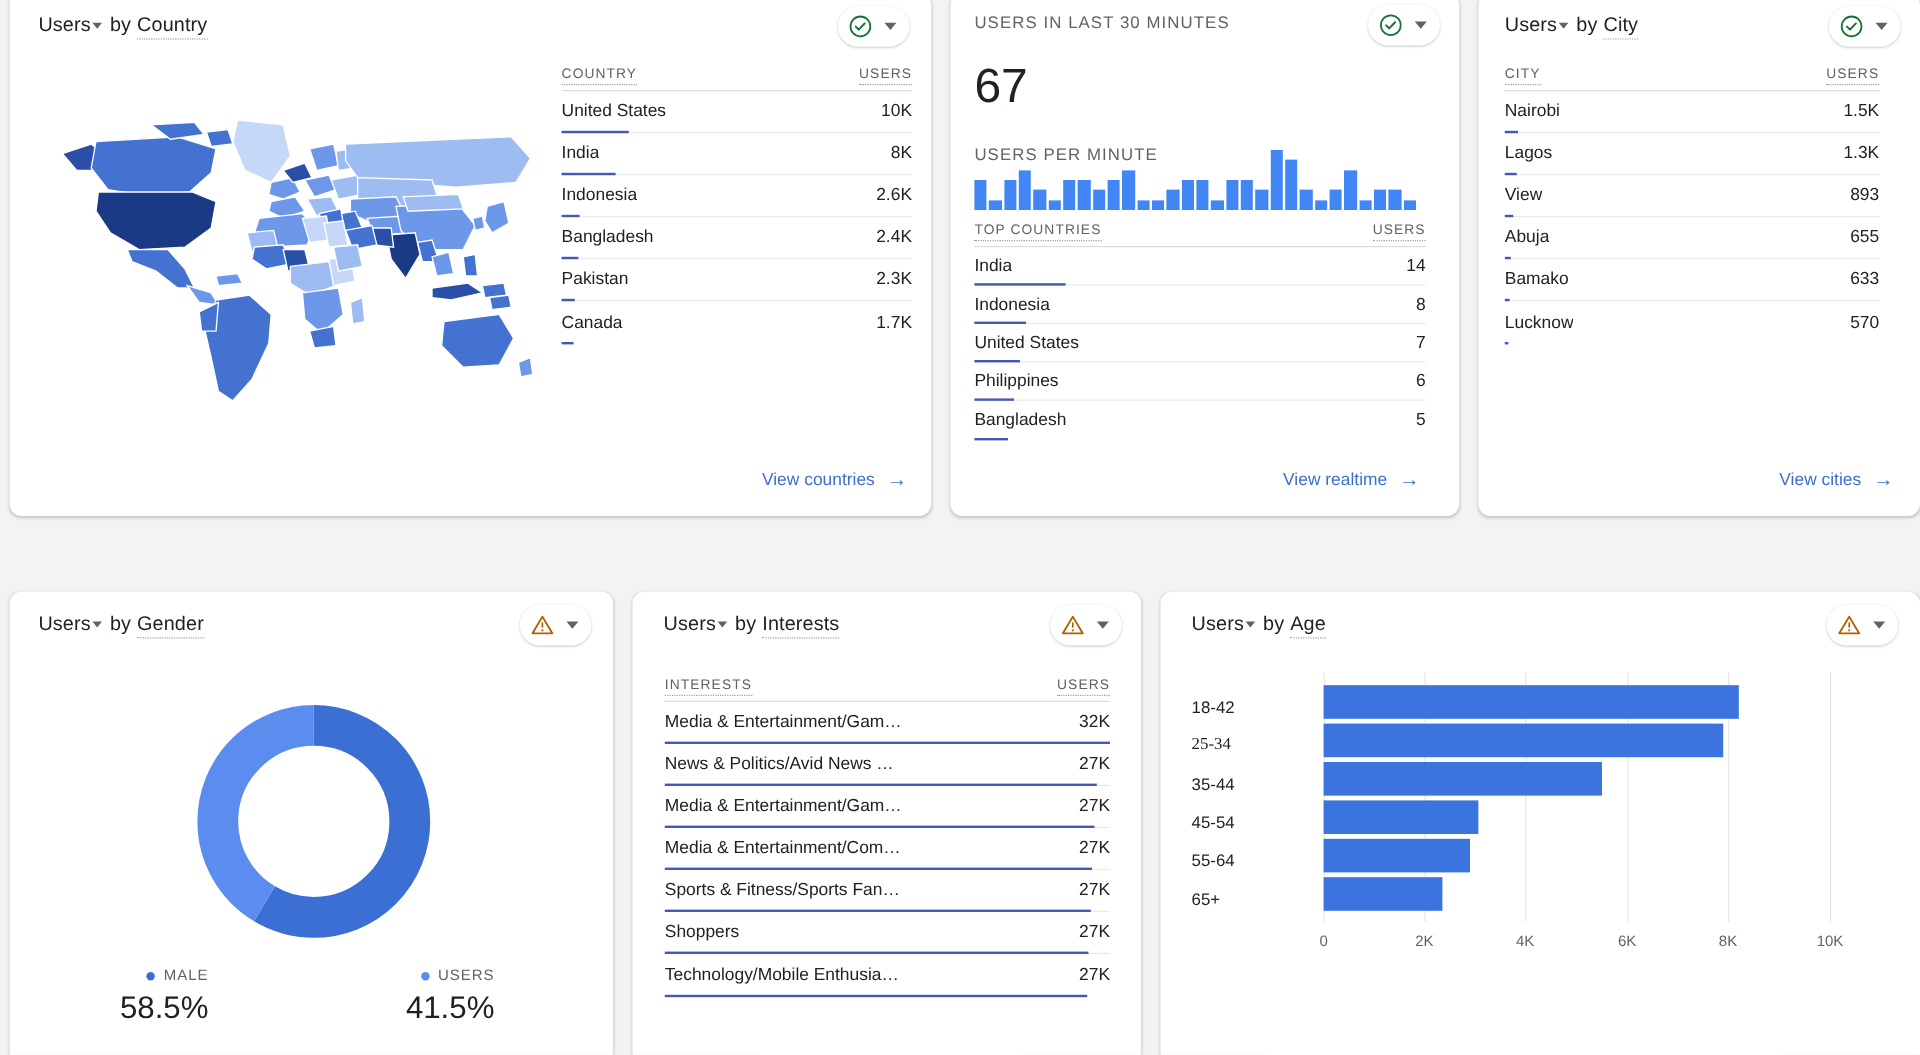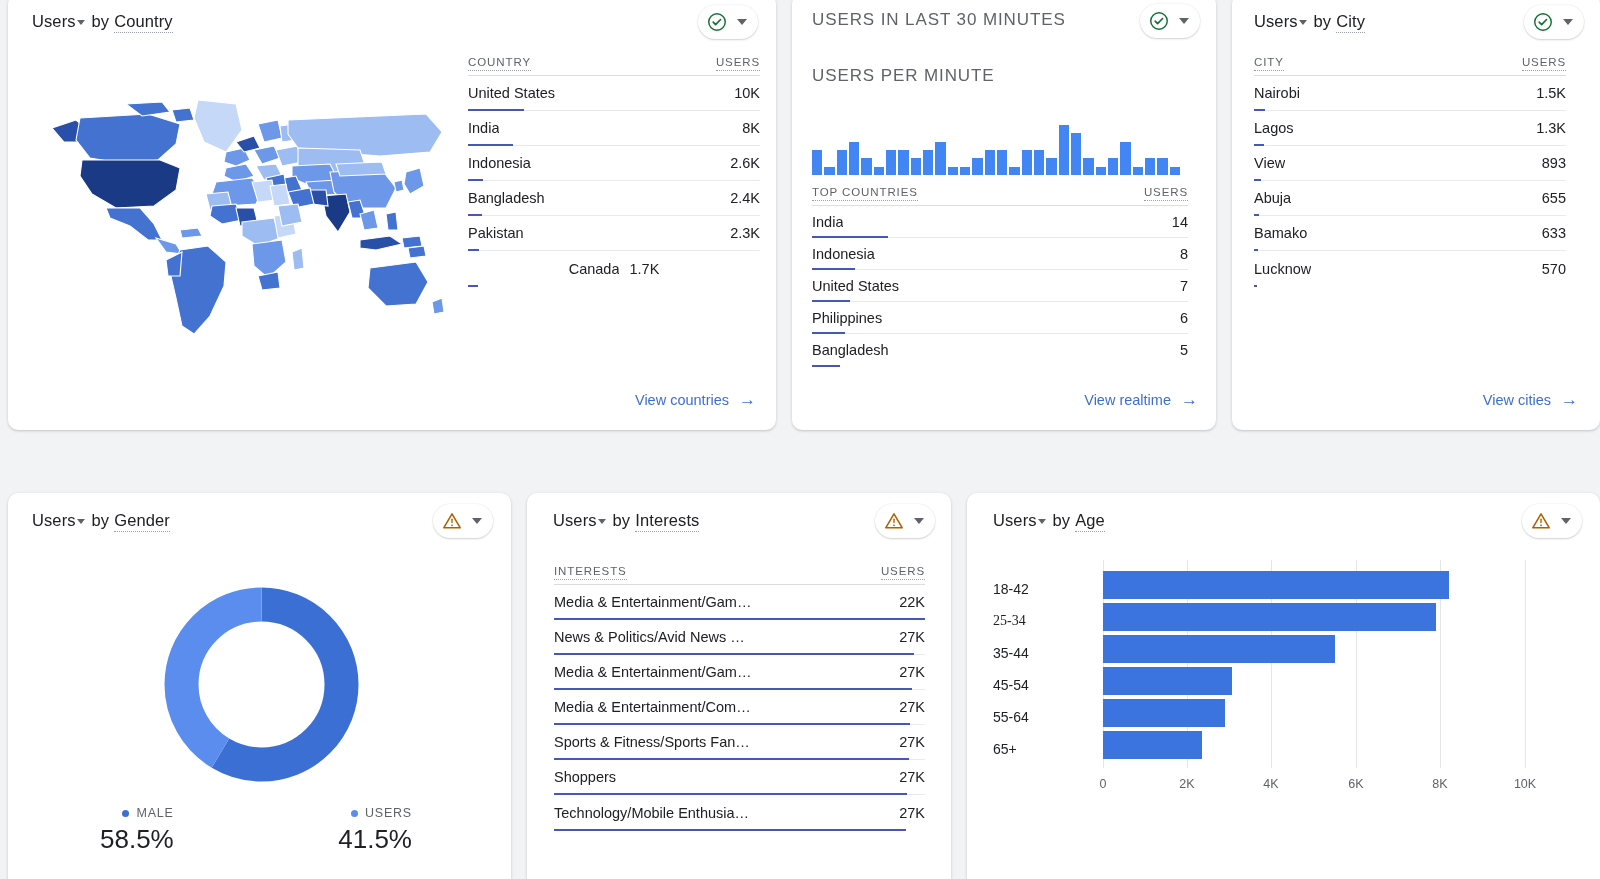--- a/index.html
+++ b/index.html
@@ -80,21 +80,21 @@
 
   
   .flink {
     position: absolute; bottom: 14px; right: 22px;
     display: flex; align-items: center; gap: 10px;
     color: #3c6ed0; font-size: 14.5px; cursor: pointer;
   }
   .flink .arw { font-size: 17px; line-height: 1; }
 
   
-  .rt-label { font-size: 17px; letter-spacing: .9px; color: #5f6368; }
+  .rt-label { font-size: 14px; letter-spacing: .9px; color: #5f6368; }
   .rt-big { font-size: 40px; font-weight: 400; color: #202124; line-height: 1; }
   .spark { position: absolute; display: flex; align-items: flex-end; gap: 2px; }
   .spark i { display: block; background: #4285f4; flex: 1 1 auto; }
 
   
   .donut-wrap { position: absolute; }
   .legend { position: absolute; display: flex; }
   .lg { display: flex; flex-direction: column; align-items: flex-end; }
   .lg-top { display: flex; align-items: center; gap: 7px; font-size: 12.5px; letter-spacing: .8px; color: #5f6368; }
   .dot { width: 7px; height: 7px; border-radius: 50%; }
@@ -245,21 +245,21 @@
       <div class="row" style="height:35px;">
         <span class="lbl">Bangladesh</span>
         <span class="val">2.4K</span>
         <span class="bar" style="width:14px;"></span>
       </div>
       <div class="row" style="height:35px;">
         <span class="lbl">Pakistan</span>
         <span class="val">2.3K</span>
         <span class="bar" style="width:11px;"></span>
       </div>
-      <div class="row" style="height:35px; border-bottom:none;justify-content:center;">
+      <div class="row" style="height:35px; border-bottom:none;">
         <span class="lbl">Canada</span>
         <span class="val">1.7K</span>
         <span class="bar" style="width:10px;"></span>
       </div>
     </div>
 
     <div class="flink" style="bottom:22px; right:20px;">
       <span>View countries</span>
       <span class="arw">→</span>
     </div>
@@ -270,20 +270,21 @@
       <div style="display:flex; justify-content:space-between; align-items:flex-start;">
         <div class="rt-label">USERS IN LAST 30 MINUTES</div>
         <div class="pill" style="margin-top:-6px;">
           <svg class="glyph" viewBox="0 0 24 24">
             <circle cx="12" cy="12" r="9" fill="none" stroke="#137333" stroke-width="1.6"></circle>
             <path d="M7.8 12.2l2.7 2.7 5.4-5.6" fill="none" stroke="#137333" stroke-width="1.8" stroke-linecap="round" stroke-linejoin="round"></path>
           </svg>
           <i class="caret-dn"></i>
         </div>
       </div>
+      <div class="rt-big" style="margin-top:14px;">67</div>
       <div class="rt-label" style="margin-top:28px;">USERS PER MINUTE</div>
     </div>
 
     <div class="spark" style="left:20px; top:131px; width:368px; height:50px;">
       <i style="height:25px;"></i>
       <i style="height:8.3px;"></i>
       <i style="height:25px;"></i>
       <i style="height:33.3px;"></i>
       <i style="height:16.7px;"></i>
       <i style="height:8.3px;"></i>
@@ -339,21 +340,21 @@
         <span class="val">6</span>
         <span class="bar" style="width:33px;"></span>
       </div>
       <div class="row" style="height:32px; border-bottom:none;">
         <span class="lbl">Bangladesh</span>
         <span class="val">5</span>
         <span class="bar" style="width:28px;"></span>
       </div>
     </div>
 
-    <div class="flink" style="bottom:22px; right:18px;">
+    <div class="flink" style="bottom:22px; right:33px;">
       <span>View realtime</span>
       <span class="arw">→</span>
     </div>
   </div>
 
   <div class="card" style="left:1232px; top:-6px; width:368px; height:436px;">
     <div class="card-head" style="padding:0 16px 0 22px;">
       <div class="card-title">
         <span class="metric-word">
           <span>Users</span><i class="caret-sm"></i>
@@ -480,21 +481,21 @@
     </div>
 
     <div class="tbl" style="left:27px; top:565px; width:371px; top:72px;">
       <div class="tbl-head">
         <span>INTERESTS</span>
         <span>USERS</span>
       </div>
       <div class="tbl-rule"></div>
       <div class="row" style="height:35px;">
         <span class="lbl">Media &amp; Entertainment/Gam…</span>
-        <span class="val">22K</span>
+        <span class="val">32K</span>
         <span class="bar" style="width:371px;"></span>
       </div>
       <div class="row" style="height:35px;">
         <span class="lbl">News &amp; Politics/Avid News …</span>
         <span class="val">27K</span>
         <span class="bar" style="width:360px;"></span>
       </div>
       <div class="row" style="height:35px;">
         <span class="lbl">Media &amp; Entertainment/Gam…</span>
         <span class="val">27K</span>

